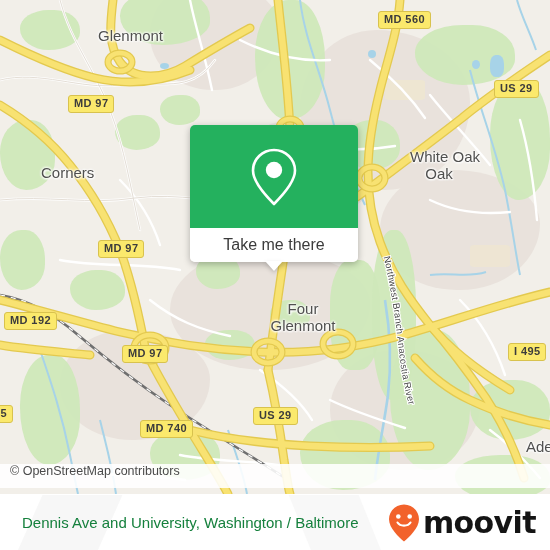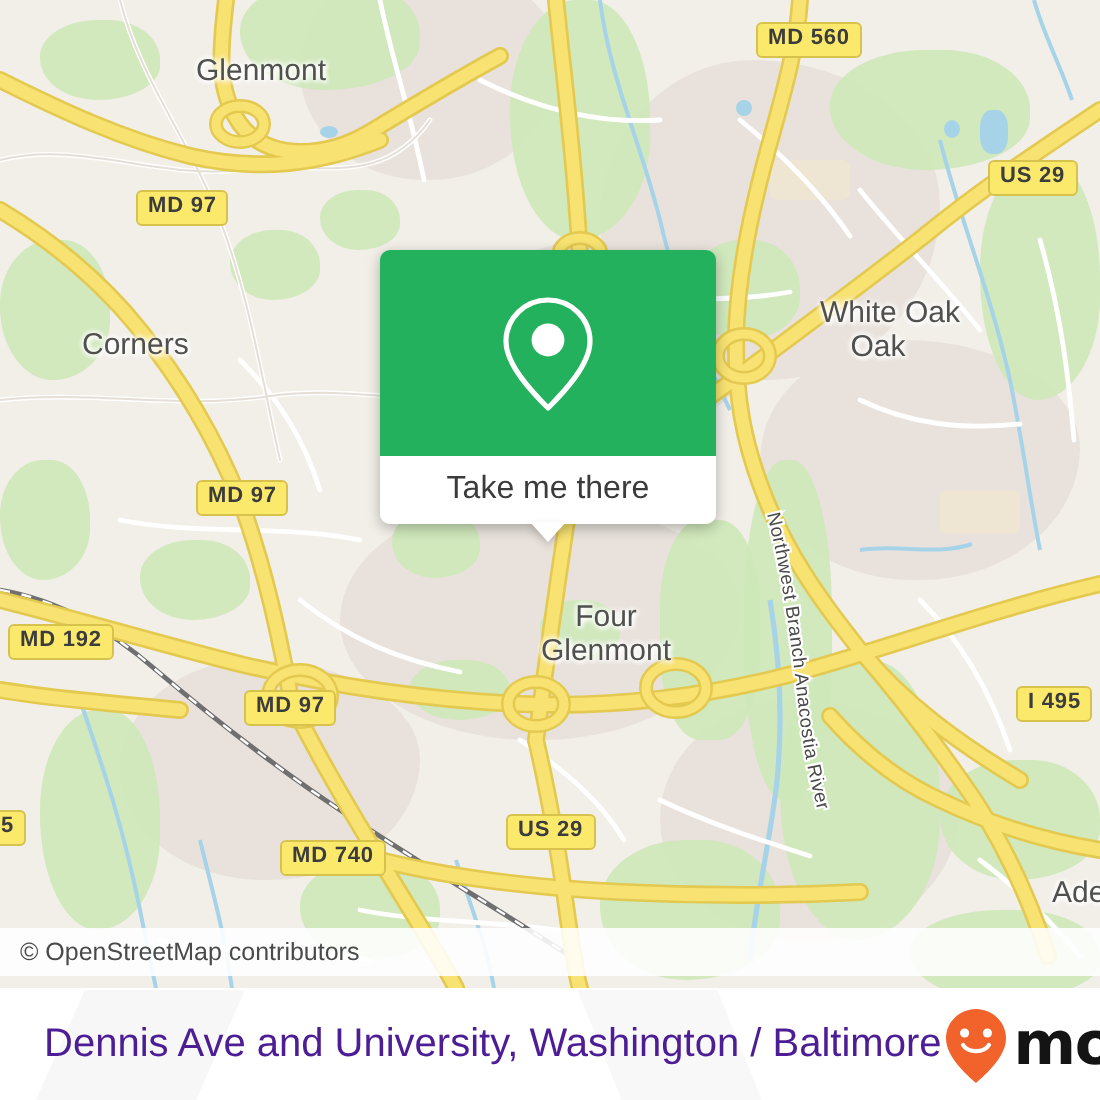--- a/index.html
+++ b/index.html
@@ -21,42 +21,42 @@
   .shield{position:absolute;background:#fbe96c;border:1.4px solid #d8c24e;border-radius:3px;
           color:#3c3c3c;font-size:11px;font-weight:bold;letter-spacing:.4px;
           padding:1px 5px 2px 5px;white-space:nowrap;line-height:13px;}
   
   .place{position:absolute;color:#50504f;font-size:15px;white-space:nowrap;
          text-shadow:0 0 3px #fff,0 0 3px #fff,0 0 3px #fff,1px 1px 2px #fff;}
   .place.two{line-height:17px;text-align:center;}
 
   
   #attrib{position:absolute;left:0;top:464px;width:550px;height:24px;
-          background:rgba(255,255,255,.88);display:flex;align-items:center;}
+          background:rgba(255,255,255,.88);display:flex;}
   #attrib span{font-size:12.5px;color:#4a4a4a;padding-left:10px;}
 
   
   #card{position:absolute;left:190px;top:125px;width:168px;
         border-radius:5px;overflow:visible;
         box-shadow:0 2px 7px rgba(0,0,0,.28);}
   #card-top{background:#24b15e;height:103px;border-radius:5px 5px 0 0;
             display:flex;align-items:center;justify-content:center;}
   #card-bottom{background:#fff;height:34px;border-radius:0 0 5px 5px;
             display:flex;align-items:center;justify-content:center;position:relative;}
   #card-bottom span{font-size:16px;color:#3b3b3b;}
   #card-tail{position:absolute;left:50%;bottom:-9px;margin-left:-9px;width:0;height:0;
              border-left:9px solid transparent;border-right:9px solid transparent;
              border-top:10px solid #fff;filter:drop-shadow(0 2px 2px rgba(0,0,0,.18));}
 
   
   #footer{position:absolute;left:0;top:494px;width:550px;height:56px;background:#fff;
           display:flex;align-items:center;justify-content:space-between;
           padding:0 14px 0 22px;box-sizing:border-box;
           border-top:1px solid #fff;}
-  #footer-title{font-size:20px;color:#4c1d95;white-space:nowrap;}
+  #footer-title{font-size:15px;color:#15803d;white-space:nowrap;}
   #brand{display:flex;align-items:center;gap:2px;}
   #brand-word{font-size:30px;color:#141414;letter-spacing:-.6px;line-height:30px;
               font-family:"DejaVu Sans",sans-serif;font-weight:bold;}
   
   .wm{position:absolute;background:#f4f4f4;}
 </style>
 </head>
 <body>
 
 <div id="screen">

